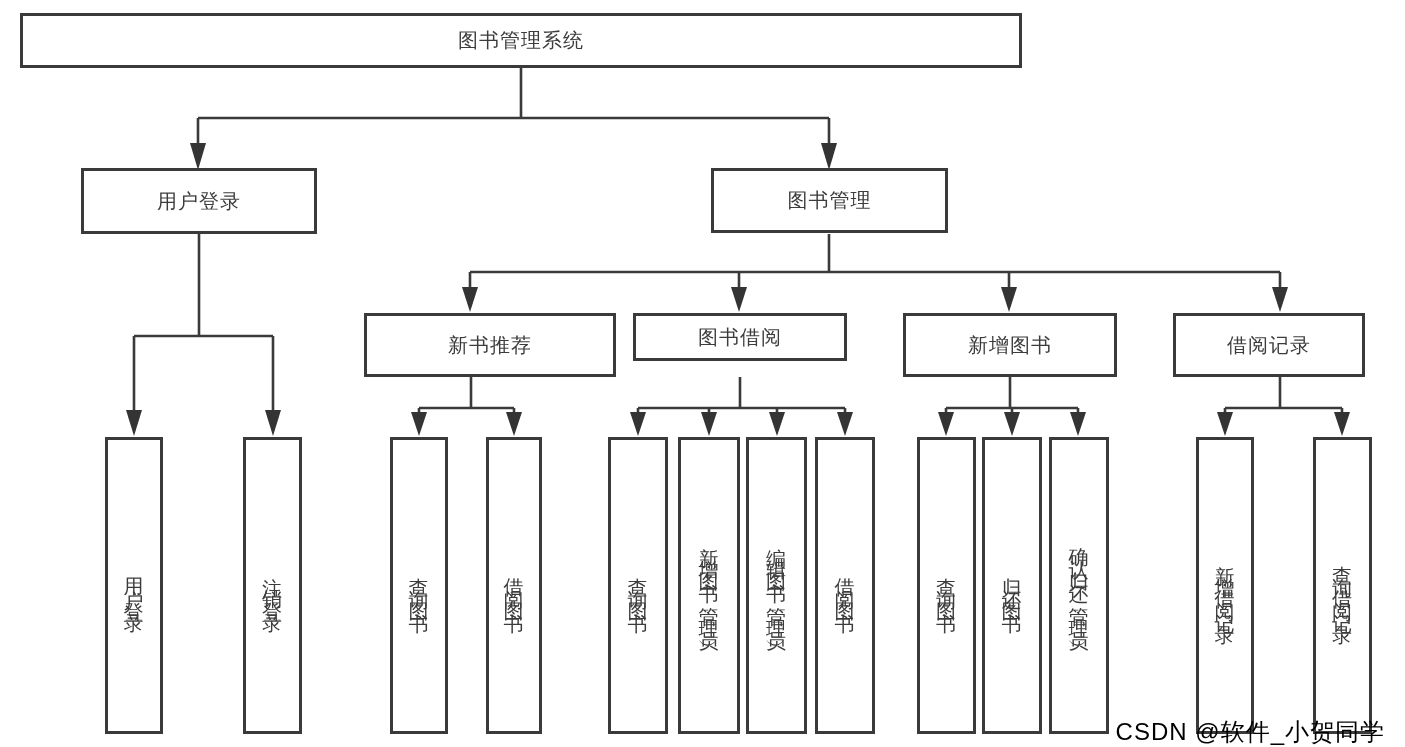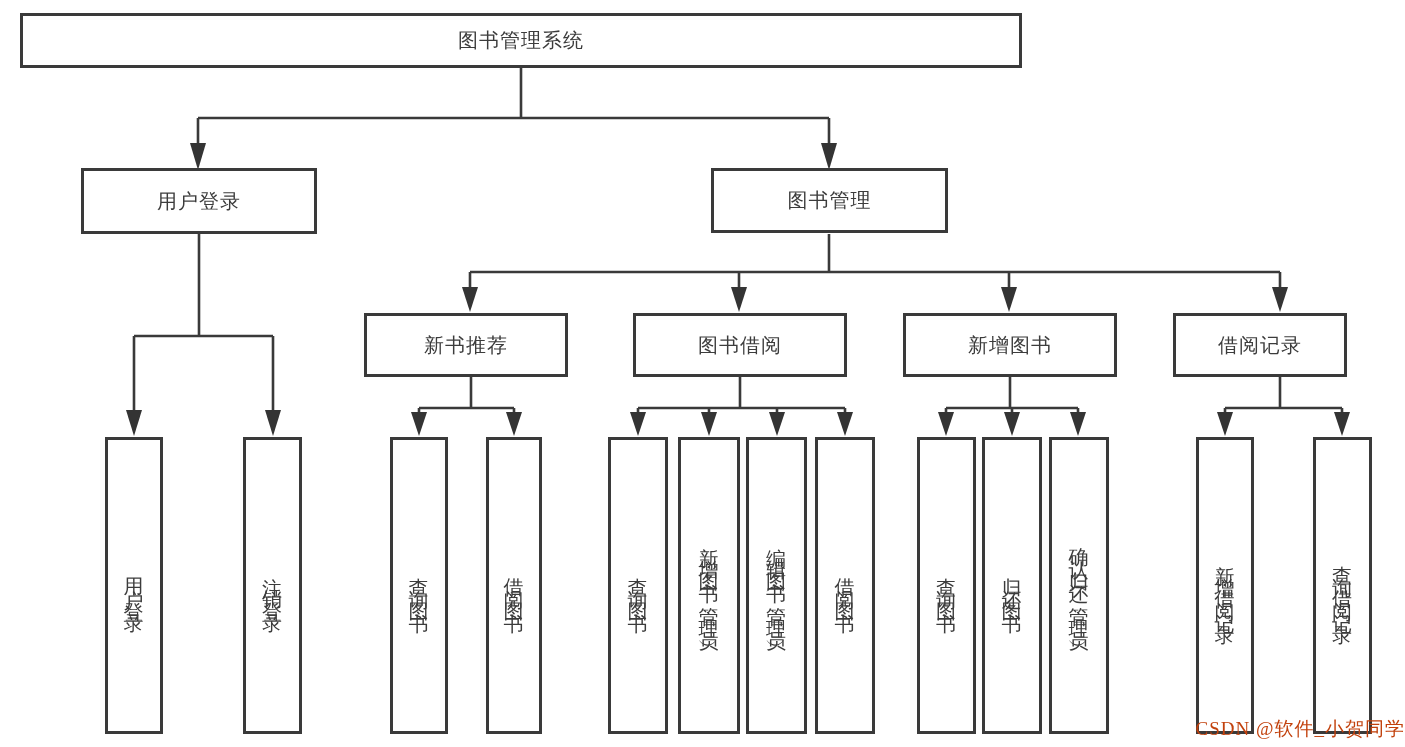--- a/index.html
+++ b/index.html
@@ -1,31 +1,31 @@
 <!DOCTYPE html>
 <html><head>
 <meta charset="utf-8">
 <style>
   html,body{margin:0;padding:0;background:#ffffff;}
   #canvas{
     position:relative;width:1405px;height:747px;background:#ffffff;overflow:hidden;
-    font-family:Liberation Serif, serif;
+    font-family:Liberation Sans, sans-serif;
   }
   #wires{position:absolute;left:0;top:0;width:1405px;height:747px;pointer-events:none;}
   .node{
     position:absolute;box-sizing:border-box;border:3px solid #3a3a3a;background:#ffffff;
     display:flex;align-items:center;justify-content:center;color:#3c3c3c;
   }
   .h-node{font-size:20px;letter-spacing:1px;white-space:nowrap;}
   .v-node{font-size:20px;}
   .v-node .vtext{
     writing-mode:vertical-rl;text-orientation:mixed;letter-spacing:12px;line-height:1;
   }
   .wm{
-    position:absolute;right:0;top:716px;font-size:19px;color:#c2410c;
+    position:absolute;right:20px;top:716px;font-size:24px;color:#000000;
     letter-spacing:1px;white-space:nowrap;
   }
   .stroke{stroke:#3a3a3a;stroke-width:2.6;fill:none;}
   .head{fill:#343434;stroke:none;}
 </style>
 </head>
 <body>
 
 <div id="canvas">
 
@@ -69,30 +69,30 @@
     <span>图书管理系统</span>
   </div>
 
   <div class="node h-node" style="left:81px;top:168px;width:236px;height:66px">
     <span>用户登录</span>
   </div>
   <div class="node h-node" style="left:711px;top:168px;width:237px;height:65px">
     <span>图书管理</span>
   </div>
 
-  <div class="node h-node" style="left:364px;top:313px;width:204px;height:64px">
+  <div class="node h-node" style="left:364px;top:313px;width:252px;height:64px">
     <span>新书推荐</span>
   </div>
-  <div class="node h-node" style="left:633px;top:313px;width:214px;height:64px">
+  <div class="node h-node" style="left:633px;top:313px;width:214px;height:48px">
     <span>图书借阅</span>
   </div>
   <div class="node h-node" style="left:903px;top:313px;width:214px;height:64px">
     <span>新增图书</span>
   </div>
-  <div class="node h-node" style="left:1173px;top:313px;width:174px;height:64px">
+  <div class="node h-node" style="left:1173px;top:313px;width:192px;height:64px">
     <span>借阅记录</span>
   </div>
 
   <div class="node v-node" style="left:105px;top:437px;width:58px;height:297px">
     <span class="vtext">用户登录</span>
   </div>
   <div class="node v-node" style="left:243px;top:437px;width:59px;height:297px">
     <span class="vtext">注销登录</span>
   </div>
 

